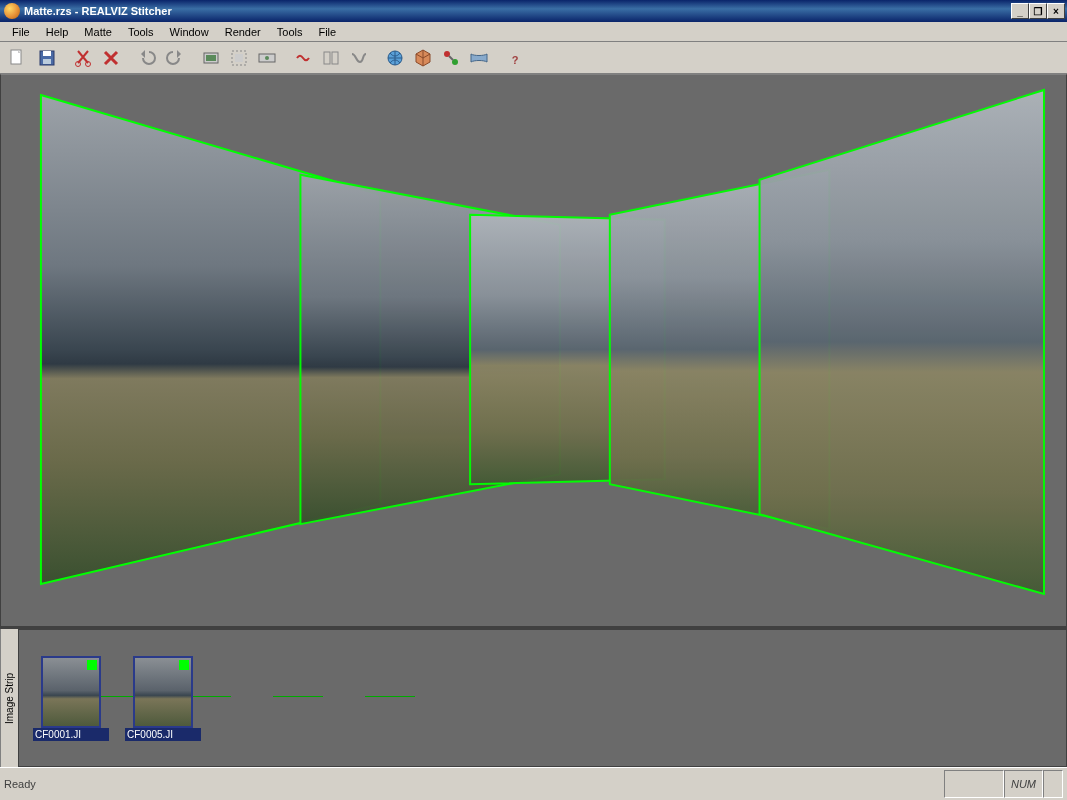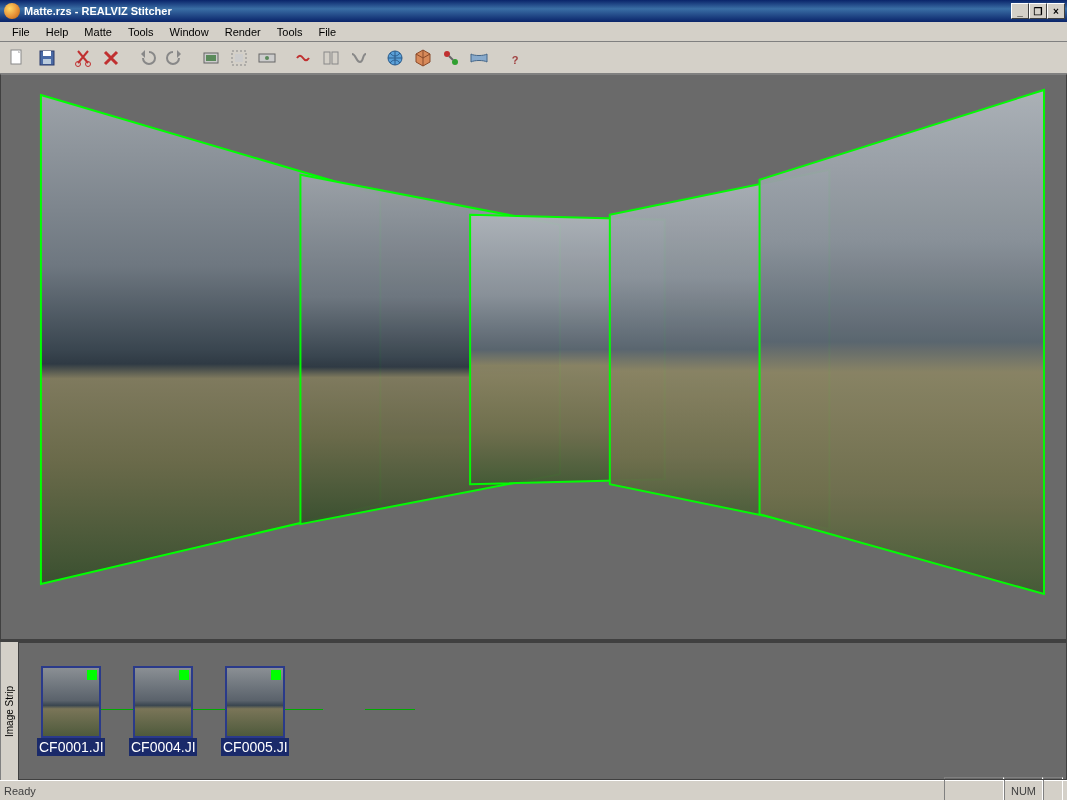--- a/index.html
+++ b/index.html
@@ -26,26 +26,26 @@
 .viewport { flex: 1; background: #6a6a6a; position: relative; border: 1px solid #404040; border-top-color:#808080; overflow:hidden; }
 .pano-canvas { position:absolute; inset:0; }
 
 
 .strip-container { height: 140px; background: #6a6a6a; border-top: 2px solid #404040; display:flex; flex-direction:row; }
 .strip-label { width: 18px; background: #d4d0c8; writing-mode: vertical-rl; transform: rotate(180deg); text-align: center; font-size: 10px; color:#000; display:flex; align-items:center; justify-content:center; border-right:1px solid #808080;}
 .strip { flex:1; display:flex; align-items:center; padding: 0 20px; gap: 28px; border: 1px solid #404040; position:relative; }
 .thumb { width: 64px; display:flex; flex-direction:column; align-items:center; position:relative; }
 .thumb-img { width: 60px; height: 72px; border: 2px solid #2a3a8a; background: linear-gradient(to bottom, #8a8f94 0%, #5a626b 48%, #3a4650 55%, #7a7558 60%, #4e5a3c 100%); position:relative; cursor:pointer; }
 .thumb-img::after { content:''; position:absolute; top:2px; right:2px; width:10px; height:10px; background:#00ff00; }
-.thumb-label { width: 68px; background:#1a2a6a; color:#fff; font-size:14px; text-align:left; padding:1px 2px; overflow:hidden; white-space:nowrap; }
+.thumb-label { width: 76px; background:#1a2a6a; color:#fff; font-size:10px; text-align:left; padding:1px 2px; overflow:hidden; white-space:nowrap; }
 .strip-link { position:absolute; height:1px; background:#00aa00; top: 66px; }
 
 
-.statusbar { height: 20px; background: #d4d0c8; border-top: 1px solid #fff; display:flex; align-items:center; padding: 0 4px; color:#404040; }
-.statusbar .status-cell { border: 1px solid #808080; border-top-color:#808080; border-left-color:#808080; border-right-color:#fff; border-bottom-color:#fff; padding: 13px 6px; height:16px; display:flex; align-items:center;}
+.statusbar { height: 33px; background: #d4d0c8; border-top: 1px solid #fff; display:flex; align-items:center; padding: 0 4px; color:#404040; }
+.statusbar .status-cell { border: 1px solid #808080; border-top-color:#808080; border-left-color:#808080; border-right-color:#fff; border-bottom-color:#fff; padding: 13px 6px; height:16px; display:flex; align-items:center;font-style:italic;}
 .statusbar .spacer { flex:1; }
 </style>
 </head>
 <body>
 
 <div class="titlebar">
   <div class="app-icon"></div>
   <div class="title-text">Matte.rzs - REALVIZ Stitcher</div>
   <div class="win-buttons">
     <div class="win-btn">_</div>
@@ -218,24 +218,20 @@
     <div class="strip-link" style="left:70px; width:50px;"></div>
     <div class="strip-link" style="left:162px; width:50px;"></div>
     <div class="strip-link" style="left:254px; width:50px;"></div>
     <div class="strip-link" style="left:346px; width:50px;"></div>
     <div class="thumb">
       <div class="thumb-img"></div>
       <div class="thumb-label">CF0001.JI</div>
     </div>
     <div class="thumb">
       <div class="thumb-img"></div>
-      <div class="thumb-label">CF0004.JI</div>
-    </div>
-    <div class="thumb">
-      <div class="thumb-img"></div>
       <div class="thumb-label">CF0005.JI</div>
     </div>
   </div>
 </div>
 
 <div class="statusbar">
   <span>Ready</span>
   <div class="spacer"></div>
   <div class="status-cell" style="width:60px;"></div>
   <div class="status-cell">NUM</div>

